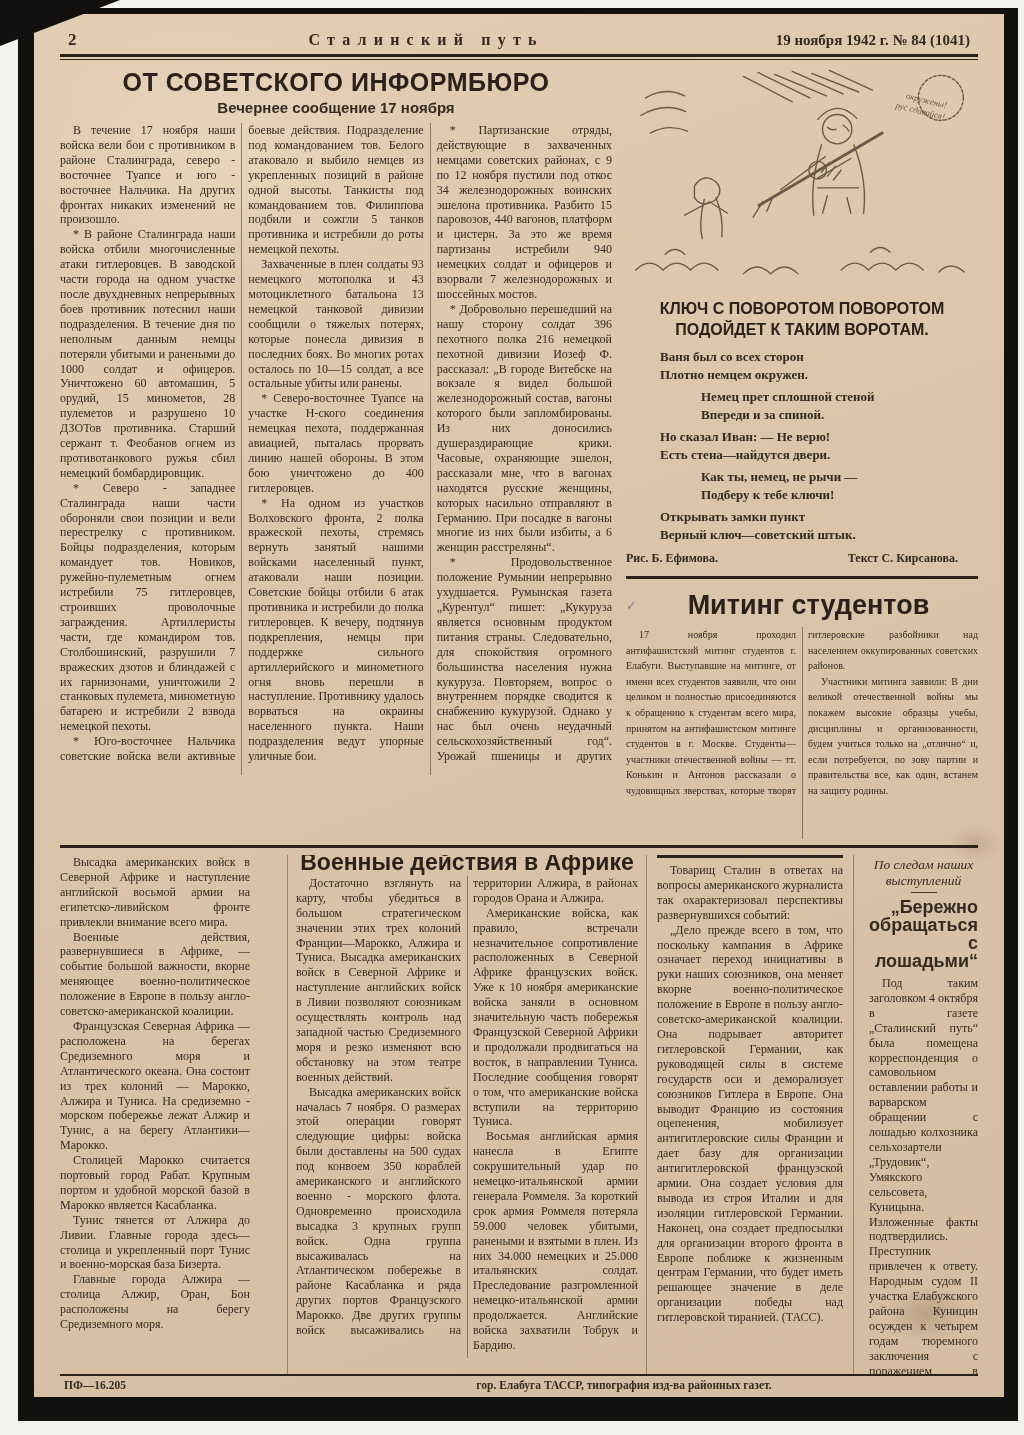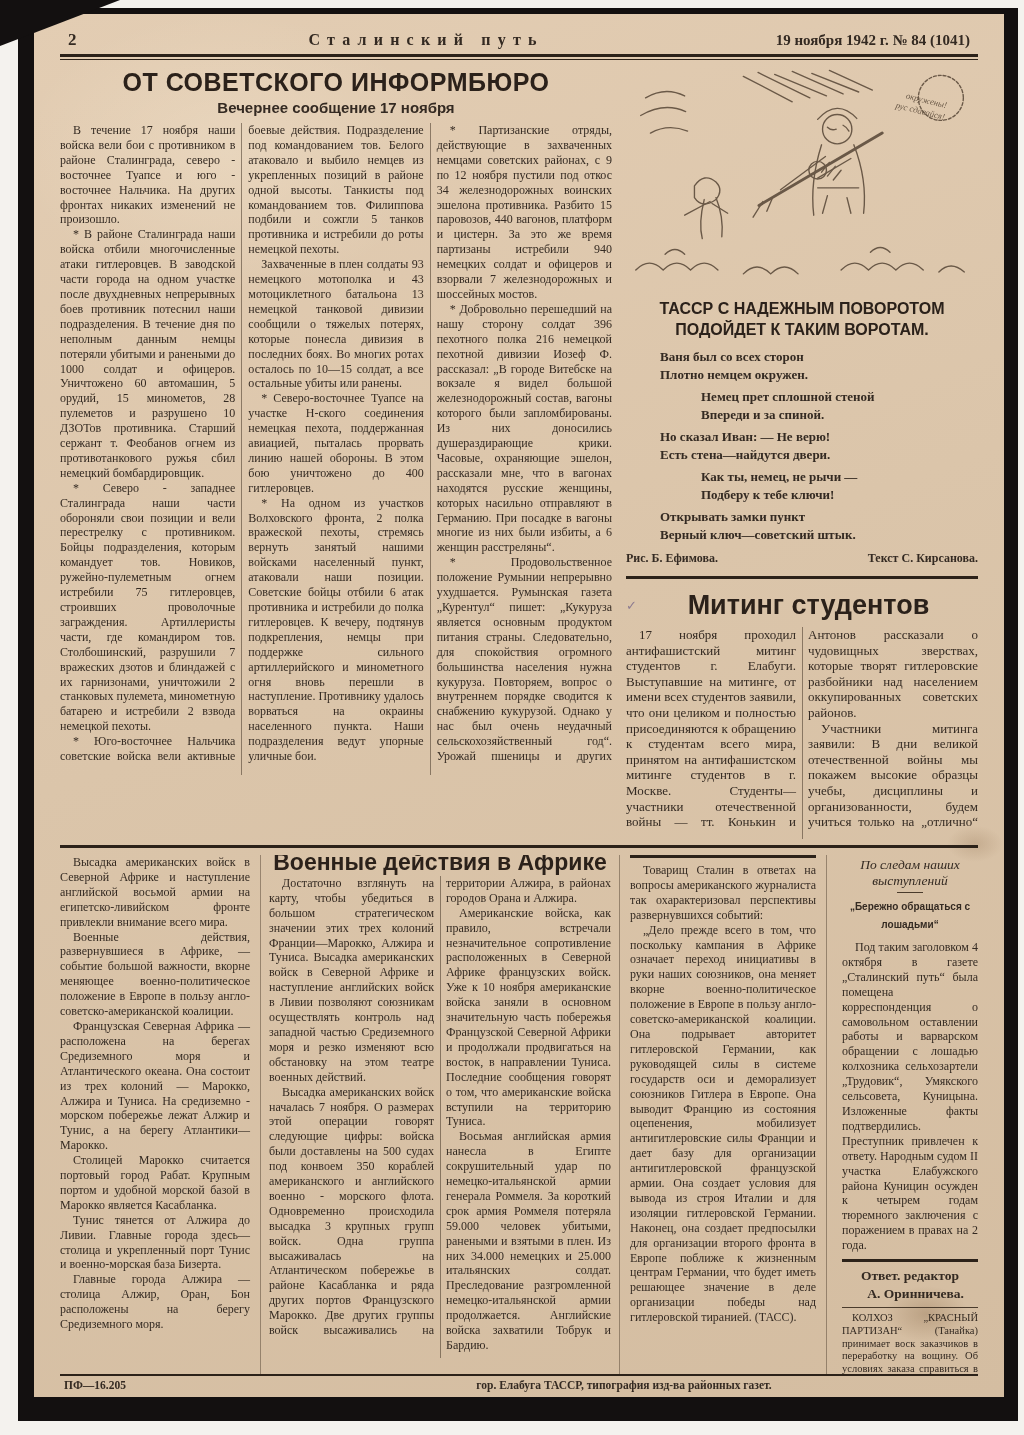--- a/index.html
+++ b/index.html
@@ -35,43 +35,43 @@
   
   .right-col{flex:1;display:flex;flex-direction:column;min-width:0;}
   .cartoon-box{height:228px;position:relative;}
   .cartoon-box svg{width:100%;height:100%;}
   .caption-title{font-family:"Liberation Sans",sans-serif;font-weight:bold;font-size:16px;
     text-align:center;line-height:21px;margin:4px 0 8px 0;color:#2b211a;}
   .poem{font-size:13px;font-weight:bold;line-height:17.5px;padding-left:34px;}
   .poem-line{white-space:nowrap;}
   .poem-line.indent{margin-left:41px;}
   .poem-line.gap{margin-top:5px;}
-  .credits{display:flex;justify-content:space-between;font-size:12px;font-weight:bold;margin:8px 0 4px 0;}
+  .credits{display:flex;justify-content:space-between;font-size:12px;font-weight:bold;margin:8px 20px 4px 0;}
   .miting-head{display:flex;align-items:flex-start;}
   .pencil-check{color:#7a6a8a;font-size:13px;margin:14px 2px 0 0;opacity:.8;}
   h2.miting-title{font-family:"Liberation Sans",sans-serif;font-weight:bold;font-size:27px;
     text-align:center;flex:1;margin:6px 0 6px 0;color:#2b211a;}
   .cols2-m{column-count:2;column-gap:12px;column-rule:1px solid rgba(70,55,40,.55);
-    height:212px;overflow:hidden;font-size:13px;line-height:15.6px;text-align:justify;}
+    height:212px;overflow:hidden;font-size:10px;line-height:15.6px;text-align:justify;}
   
   .bottom-band{display:flex;gap:10px;margin-top:2px;height:520px;overflow:hidden;}
   .bcol{font-size:12px;line-height:14.9px;text-align:justify;}
   .b1{width:190px;flex:none;}
-  .bmid{width:342px;flex:none;border-left:1px solid rgba(70,55,40,.45);border-right:1px solid rgba(70,55,40,.45);padding:0 8px;}
+  .bmid{width:342px;flex:none;border-left:1px solid rgba(70,55,40,.45);border-right:1px solid rgba(70,55,40,.45);padding:0 8px;margin-left:27px;}
   h2.africa-title{font-family:"Liberation Sans",sans-serif;font-weight:bold;font-size:23px;
     text-align:center;margin:0 0 6px 0;color:#2b211a;}
   .cols2-a{column-count:2;column-gap:12px;column-rule:1px solid rgba(70,55,40,.55);
     height:482px;overflow:hidden;}
   .b4{width:186px;flex:none;}
   .b4 .rule-mid{margin-top:0;}
   .b5{flex:1;border-left:1px solid rgba(70,55,40,.45);padding-left:15px;min-width:0;}
   .kicker{font-style:italic;font-size:13.5px;text-align:center;line-height:16px;margin:2px 0 2px 0;}
   .kicker-dash{width:26px;border-top:1px solid #4a3b2c;margin:3px auto 5px auto;}
-  h3.followup-title{font-family:"Liberation Sans",sans-serif;font-weight:bold;font-size:10px;
-    text-align:center;line-height:18px;margin:0 0 6px 0;}
+  h3.followup-title{font-family:"Liberation Sans",sans-serif;font-weight:bold;font-size:18px;
+    text-align:right;line-height:18px;margin:0 0 6px 0;}
   .editor-block{text-align:center;font-weight:bold;font-size:13.5px;line-height:18px;margin:4px 0;}
   .editor-name{text-align:right;padding-right:14px;}
   .ad{font-size:10.5px;line-height:12.8px;text-align:justify;}
   .ad .p{text-indent:10px;}
   
   .footer{margin-top:auto;border-top:2px solid #2c2219;display:flex;font-weight:bold;
     font-size:11.5px;padding:3px 4px 0 4px;}
   .footer .left{width:210px;}
   .footer .center{flex:1;text-align:center;}
 </style>
@@ -137,21 +137,21 @@
             <path d="M70 120 q10 -14 22 -4 q8 8 0 18 q-14 10 -22 -2 z M80 134 q-6 24 -2 40 M92 132 q8 20 6 40"></path>
             <path d="M60 150 l26 -14 M104 148 l-16 -10"></path>
 
             <path d="M10 206 q14 -14 28 0 q14 -14 28 0 q14 -14 28 0 M120 210 q14 -14 28 0 q14 -14 28 0 M220 206 q14 -14 28 0 q14 -14 28 0 q14 -14 28 0 M320 208 q12 -12 26 0"></path>
             <path d="M40 190 q10 -10 20 0 M250 188 q10 -10 20 0"></path>
           </svg>
         </div>
 
         <div>
           <div class="caption-title">
-            <div>ТАССР С НАДЕЖНЫМ ПОВОРОТОМ</div>
+            <div>КЛЮЧ С ПОВОРОТОМ ПОВОРОТОМ</div>
             <div>ПОДОЙДЕТ К ТАКИМ ВОРОТАМ.</div>
           </div>
           <div class="poem">
             <div class="poem-line">Ваня был со всех сторон</div>
             <div class="poem-line">Плотно немцем окружен.</div>
             <div class="poem-line indent gap">Немец прет сплошной стеной</div>
             <div class="poem-line indent">Впереди и за спиной.</div>
             <div class="poem-line gap">Но сказал Иван: — Не верю!</div>
             <div class="poem-line">Есть стена—найдутся двери.</div>
             <div class="poem-line indent gap">Как ты, немец, не рычи —</div>

